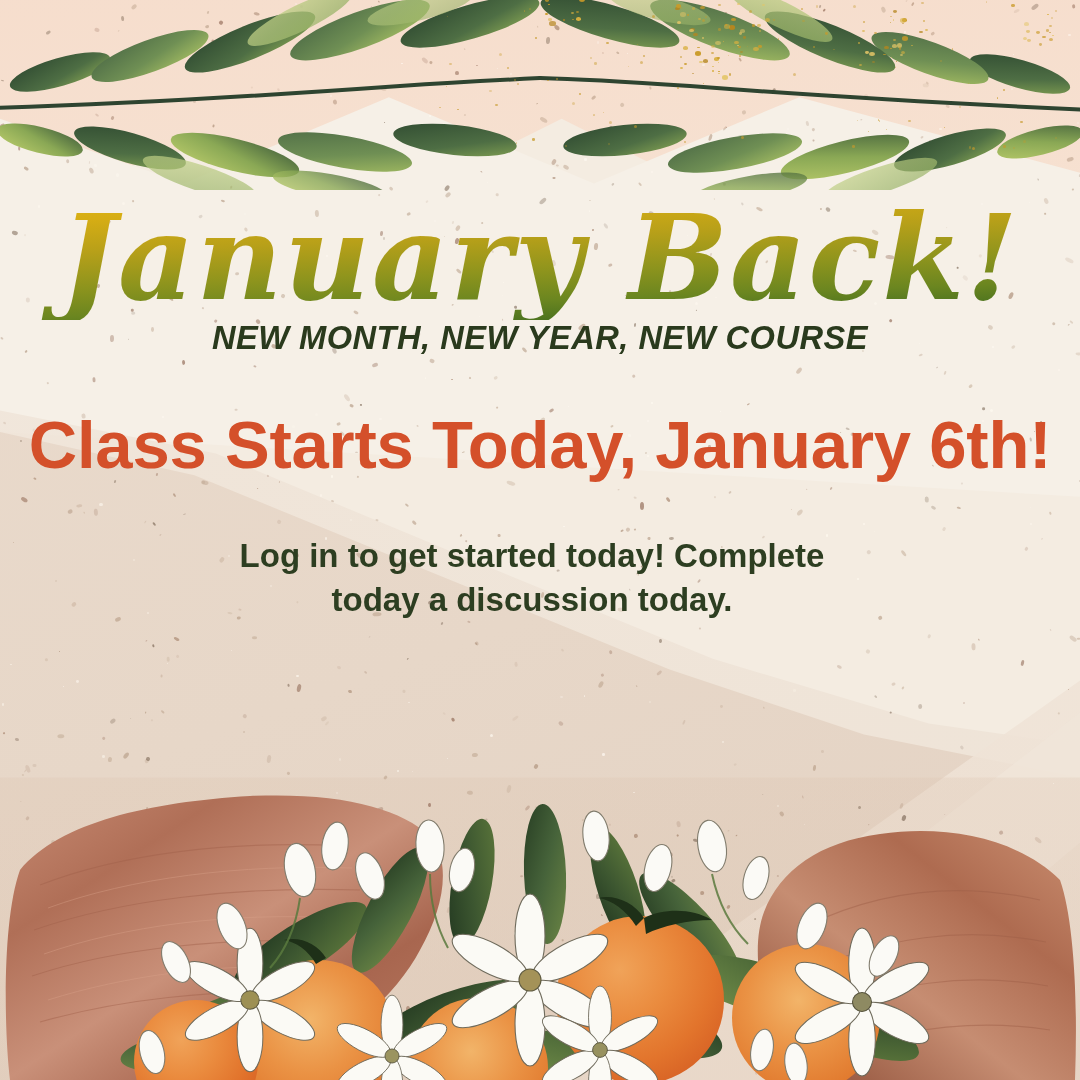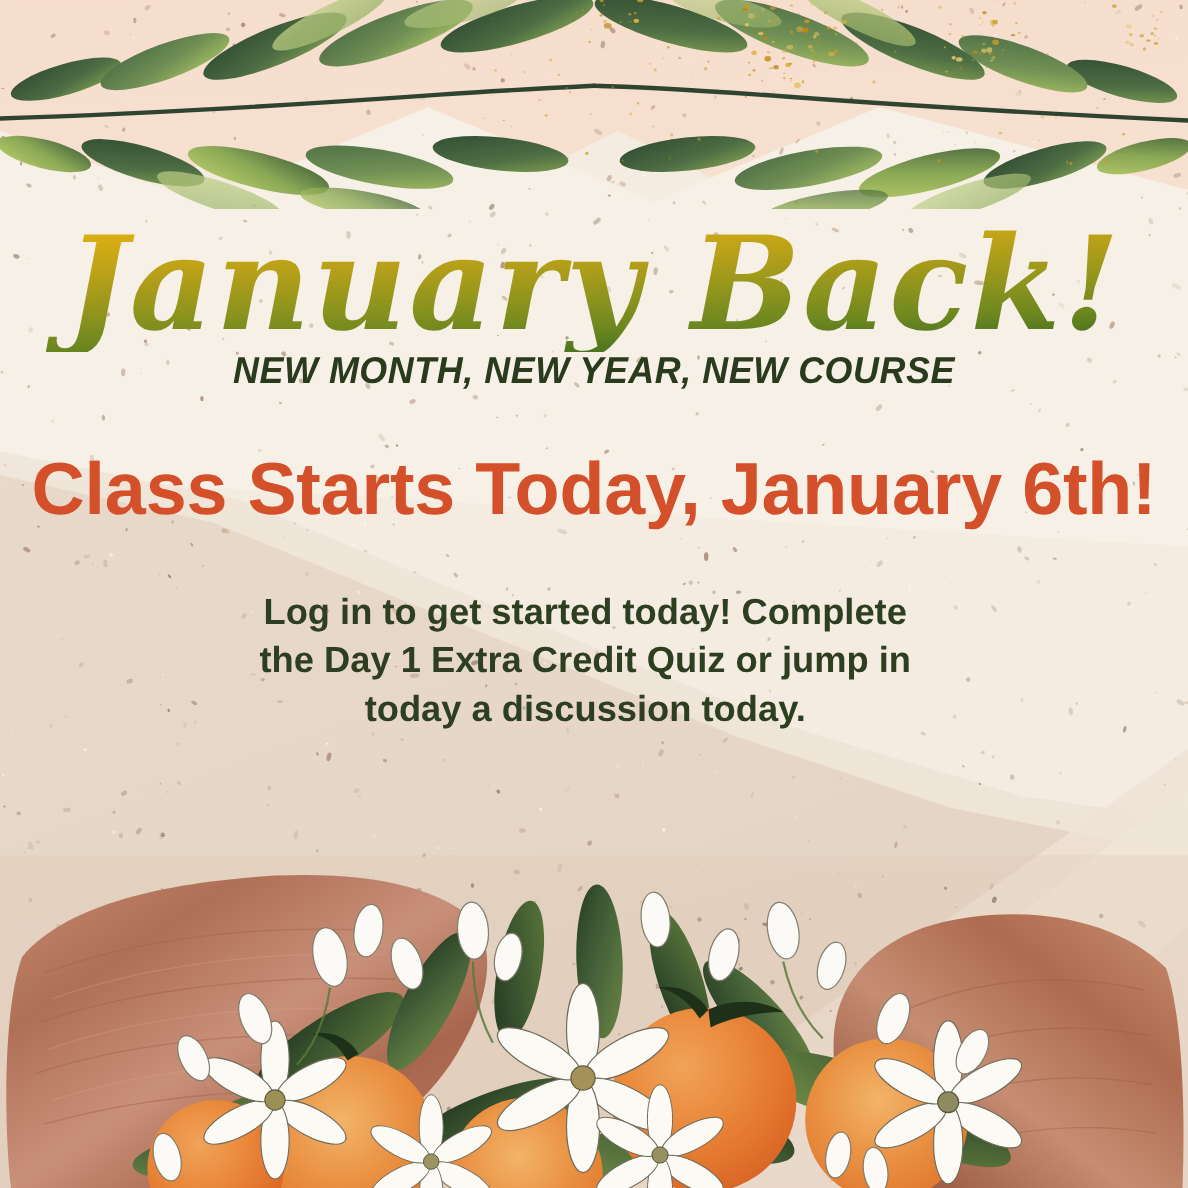--- a/index.html
+++ b/index.html
@@ -1341,19 +1341,18 @@
   <div class="content">
 
     <div class="welcome">January Back!</div>
 
     <div class="subtitle">NEW MONTH, NEW YEAR, NEW COURSE</div>
 
     <div class="headline">Class Starts Today, January 6th!</div>
 
     <div class="body-copy">
       <div>Log in to get started today!  Complete</div>
-      <div>the Day 1 Extra Credit Quiz or jump in</div>
       <div>today a discussion today.</div>
     </div>
 
   </div>
 
 </div>
 
 </body></html>

